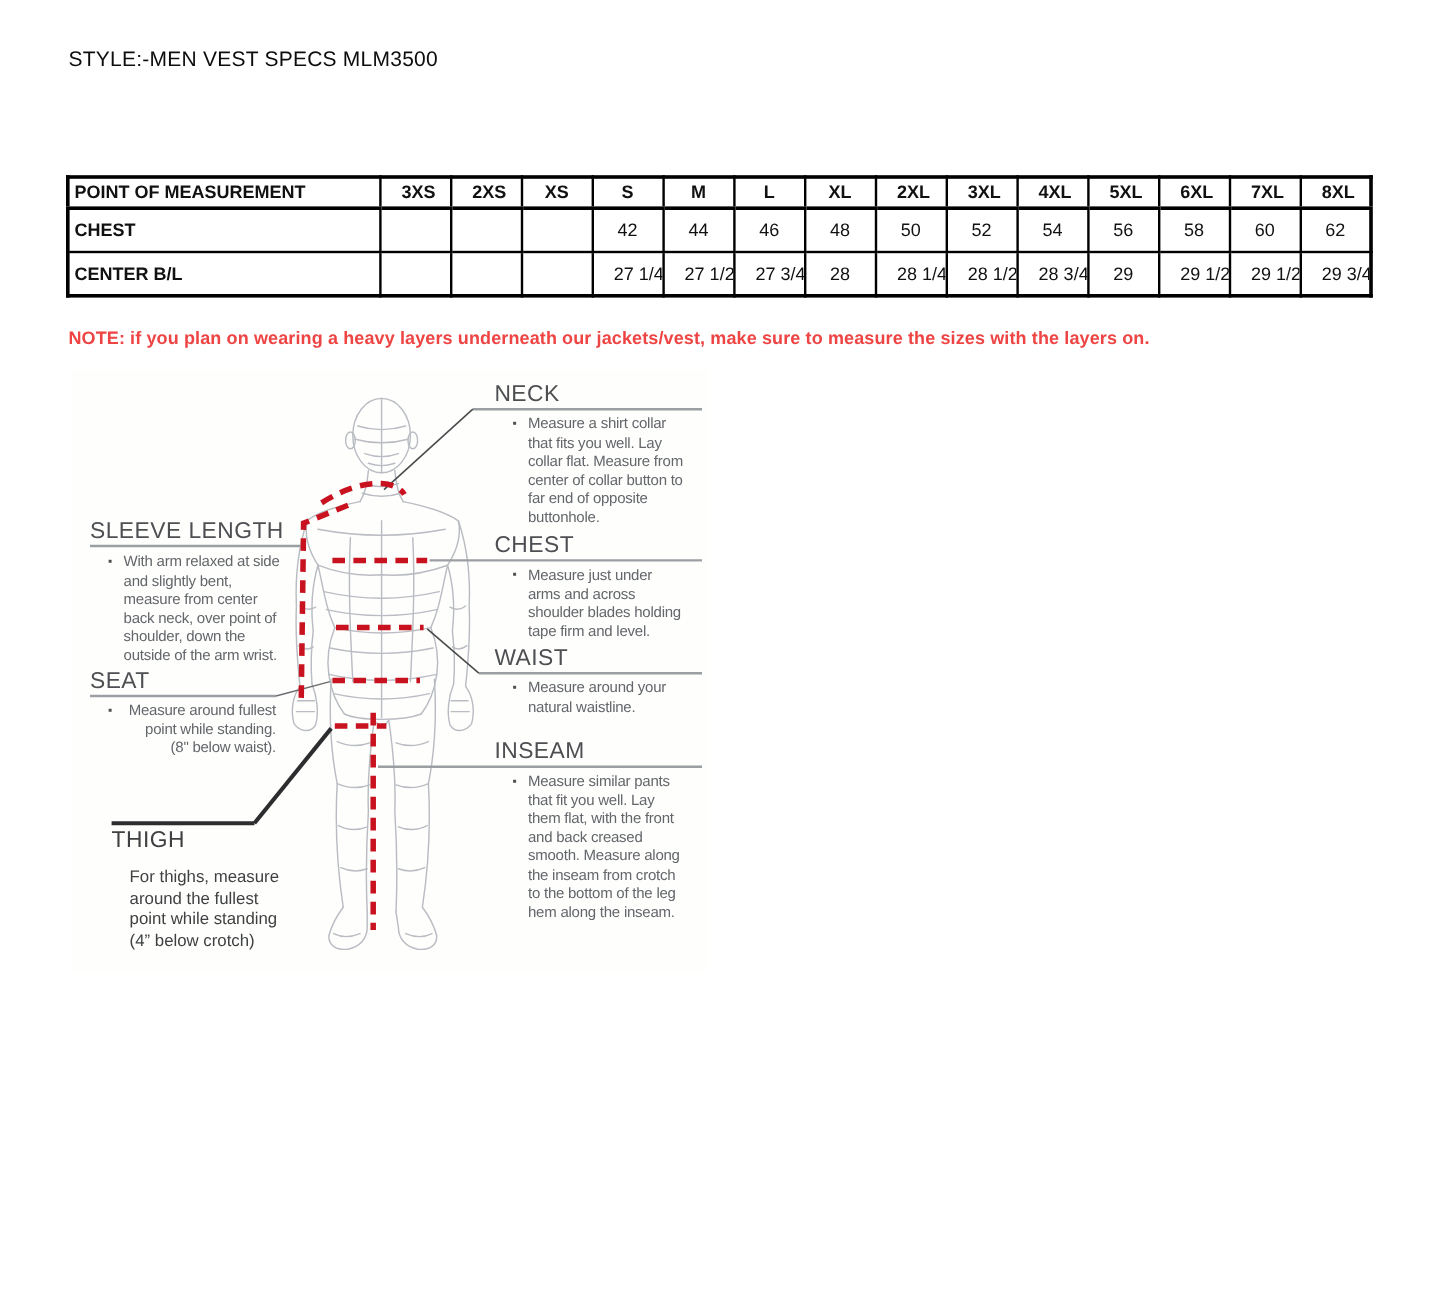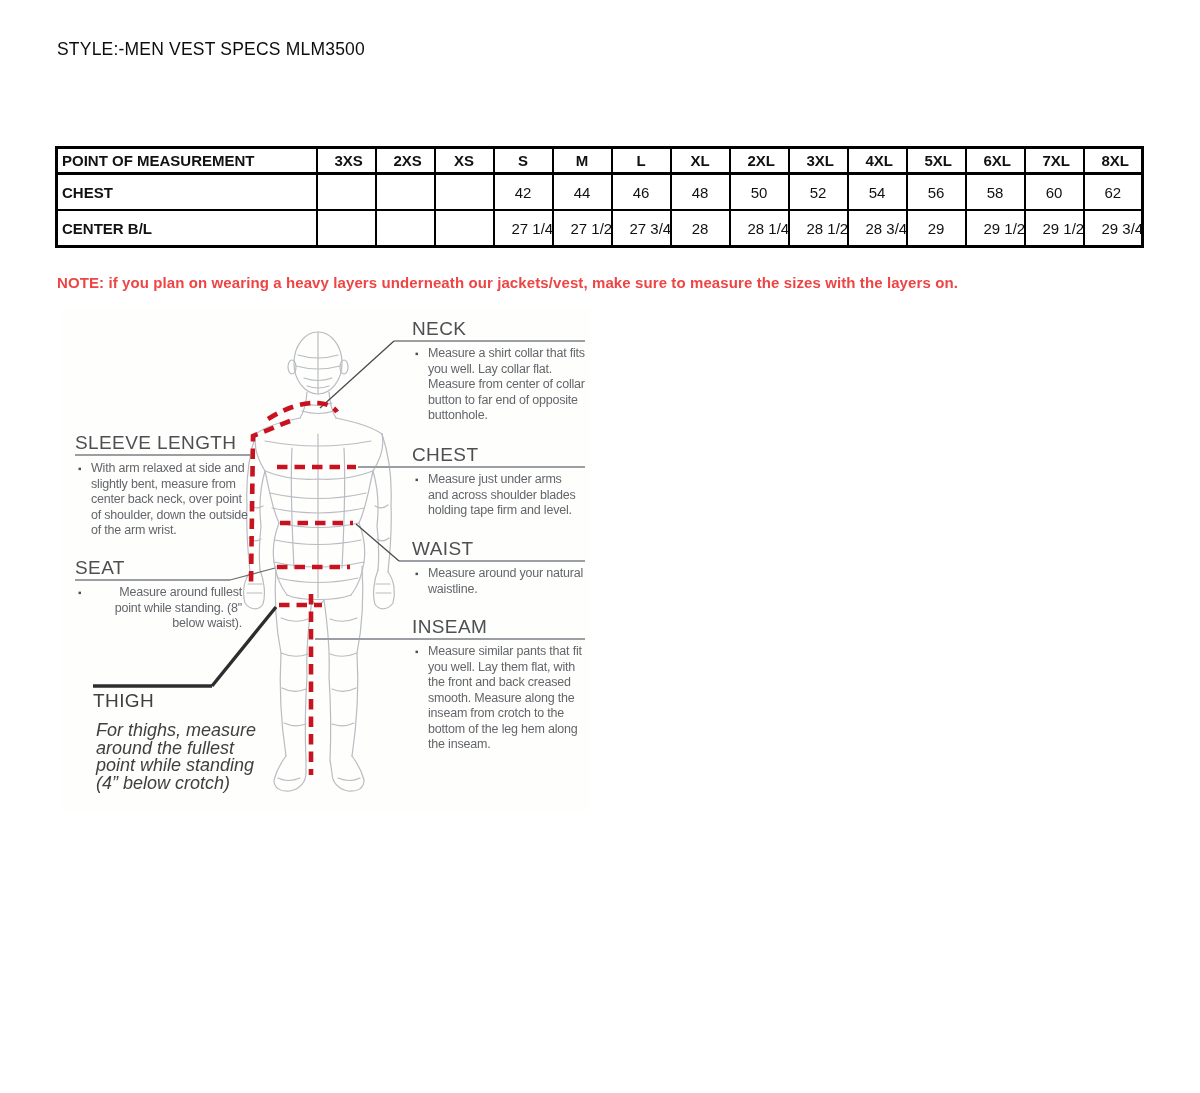--- a/index.html
+++ b/index.html
@@ -44,36 +44,36 @@
   .ptr-gray{stroke:var(--pointer-gray);stroke-width:2;fill:none;}
   .ptr-dark{stroke:#4a4b4d;stroke-width:1.3;fill:none;}
   .ptr-thin{stroke:#6a6c6f;stroke-width:1.1;fill:none;}
   .ptr-black{stroke:#2d2d2f;stroke-width:3.4;fill:none;}
   .section{position:absolute;}
   .section h3{
     margin:0;font-size:19px;font-weight:normal;letter-spacing:.4px;
     color:var(--title-gray);line-height:22px;
   }
   .section p{
-    margin:3px;font-size:12.5px;line-height:15.5px;letter-spacing:-.2px;
+    margin:15px;font-size:12.5px;line-height:15.5px;letter-spacing:-.2px;
     color:var(--text-gray);position:relative;
   }
   .section p.bulleted{padding-left:13px;}
   .section p.bulleted::before{
     content:"▪";position:absolute;left:0;top:0;
     font-size:10px;color:#4e4f52;
   }
   
   #sec-sleeve{left:15px;top:124px;width:178px;}
   #sec-sleeve p{margin-top:7px;}
   #sec-seat{left:15px;top:249px;width:170px;}
   #sec-seat p{margin-top:6px;text-align:right;}
   #sec-thigh{left:33px;top:354px;width:168px;}
   #sec-thigh h3{color:#3f4041;margin-top:28px;}
-  #sec-thigh p{margin-top:10px;font-size:18px;line-height:17.5px;letter-spacing:0;color:#3f4041;font-style:italic;}
+  #sec-thigh p{margin-top:10px;font-size:14px;line-height:17.5px;letter-spacing:0;color:#3f4041;}
   #sec-neck{left:352px;top:10px;width:176px;}
   #sec-neck p{margin-top:6px;}
   #sec-chest{left:352px;top:136px;width:176px;}
   #sec-chest p{margin-top:6px;}
   #sec-waist{left:352px;top:230px;width:176px;}
   #sec-waist p{margin-top:6px;}
   #sec-inseam{left:352px;top:308px;width:176px;}
   #sec-inseam p{margin-top:6px;}
 </style>
 </head>

